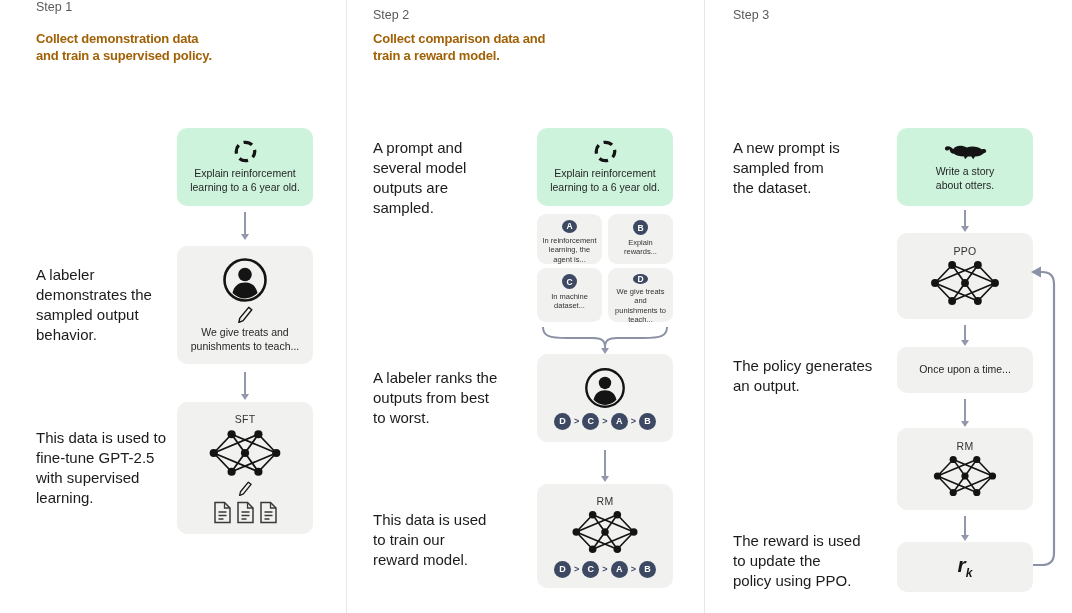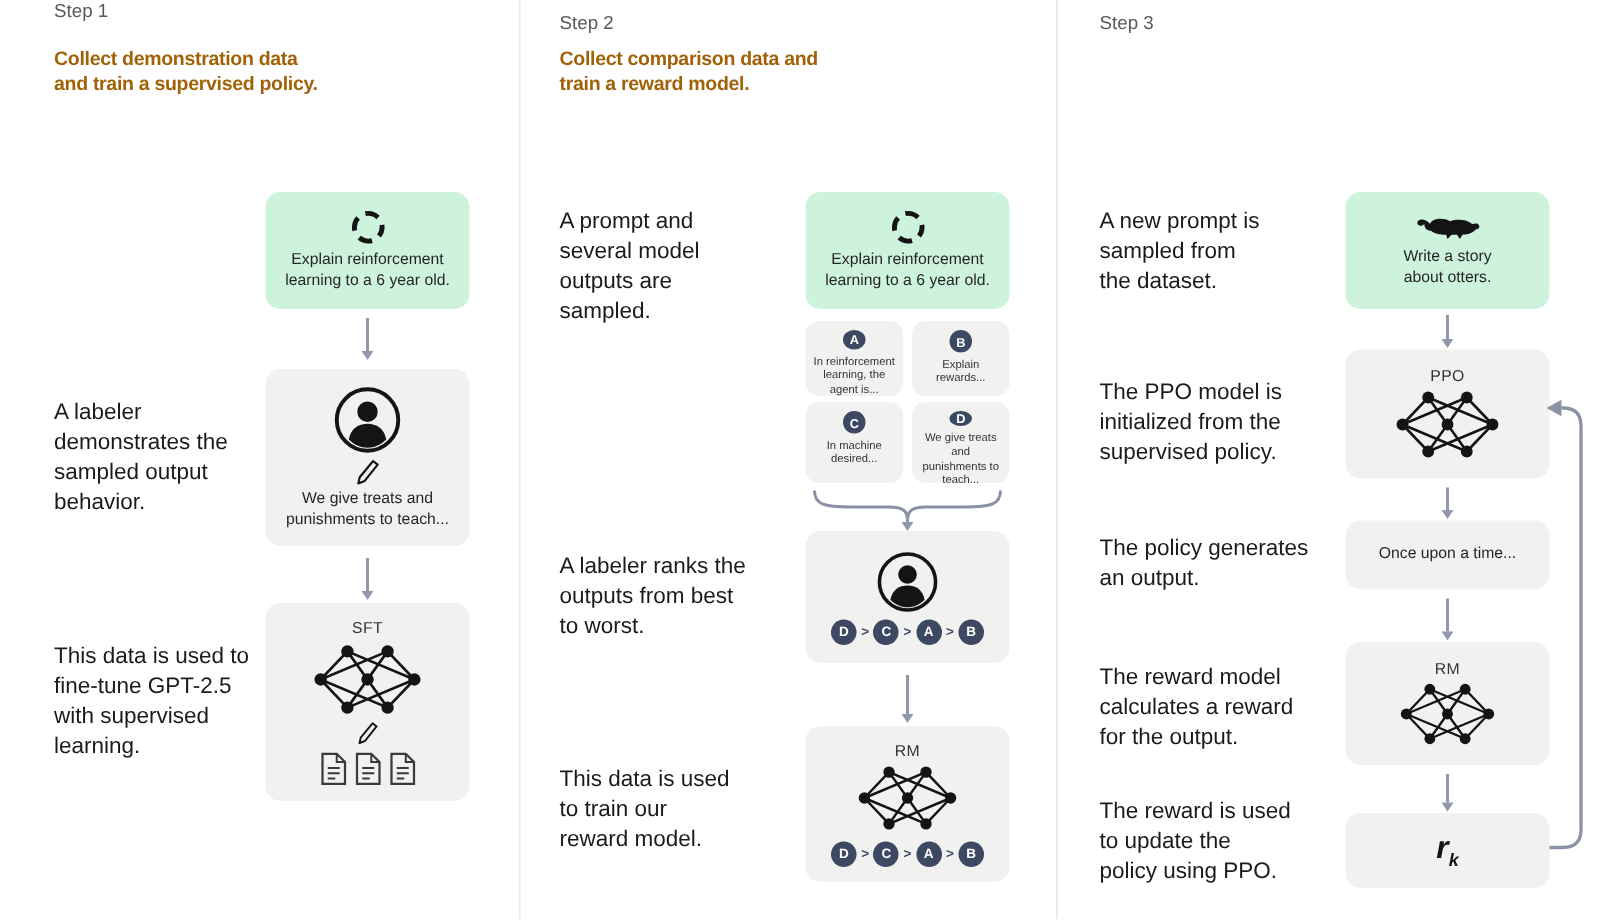--- a/index.html
+++ b/index.html
@@ -135,21 +135,21 @@
 learning, the
 agent is...</div>
   </div>
   <div class="out-box" style="left:608px; top:214px; width:65px; height:50px;">
     <span class="badge out-badge">B</span>
     <div class="out-text">Explain rewards...</div>
   </div>
   <div class="out-box" style="left:537px; top:268px; width:65px; height:54px;">
     <span class="badge out-badge">C</span>
     <div class="out-text">In machine
-desired...</div>
+dataset...</div>
   </div>
   <div class="out-box" style="left:608px; top:268px; width:65px; height:54px;">
     <span class="badge out-badge">D</span>
     <div class="out-text">We give treats and
 punishments to
 teach...</div>
   </div>
 
   <svg class="abs-svg" style="left:537px; top:326px;" width="136" height="22" viewBox="0 0 136 22">
     <path d="M6 1 C6 10 12 12 30 12 L56 12 C64 12 68 14 68 21 C68 14 72 12 80 12 L106 12 C124 12 130 10 130 1" fill="none" stroke="#8b92a6" stroke-width="2"></path>
@@ -275,25 +275,19 @@
 
   <div class="fbox gray" style="left:897px; top:542px; width:136px; height:50px;">
     <div class="rk-box"><span>r</span><sub>k</sub></div>
   </div>
 
   <svg class="abs-svg" style="left:1024px; top:250px;" width="48" height="330" viewBox="0 0 48 330">
     <path d="M9 315 L18 315 Q30 315 30 303 L30 34 Q30 22 18 22 L17 22" fill="none" stroke="#8b92a6" stroke-width="2.2"></path>
     <polygon points="17,16.5 7,22 17,27.5" fill="#8b92a6"></polygon>
   </svg>
 
-  <div class="body-label" style="left:733px; top:252px; width:155px;">The PPO model is
-initialized from the
-supervised policy.</div>
   <div class="body-label" style="left:733px; top:356px; width:165px;">The policy generates
 an output.</div>
-  <div class="body-label" style="left:733px; top:442px; width:160px;">The reward model
-calculates a reward
-for the output.</div>
   <div class="body-label" style="left:733px; top:531px; width:150px;">The reward is used
 to update the
 policy using PPO.</div>
 
 </div>
 
 </body></html>

